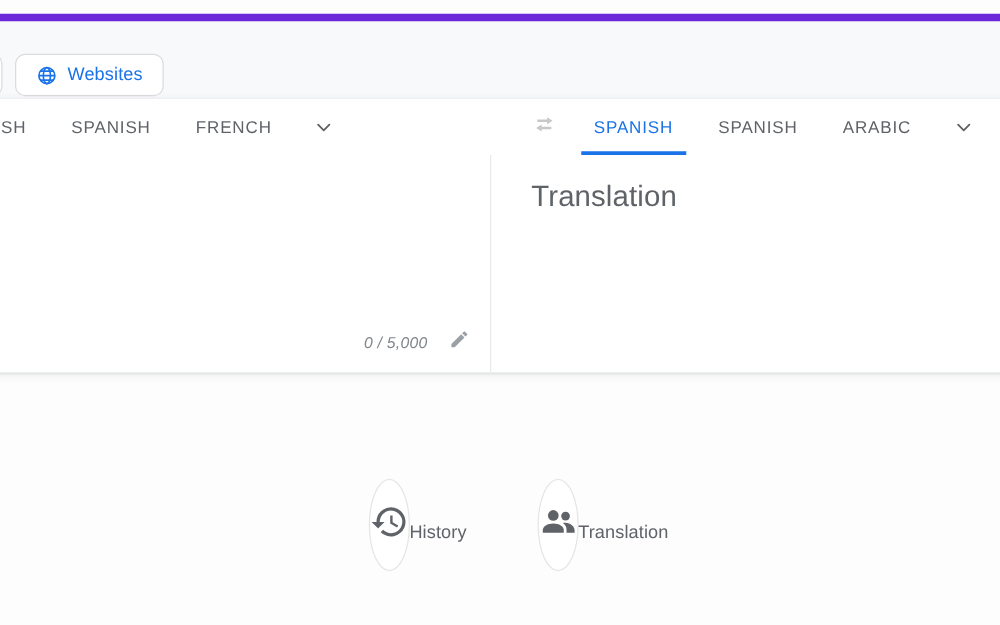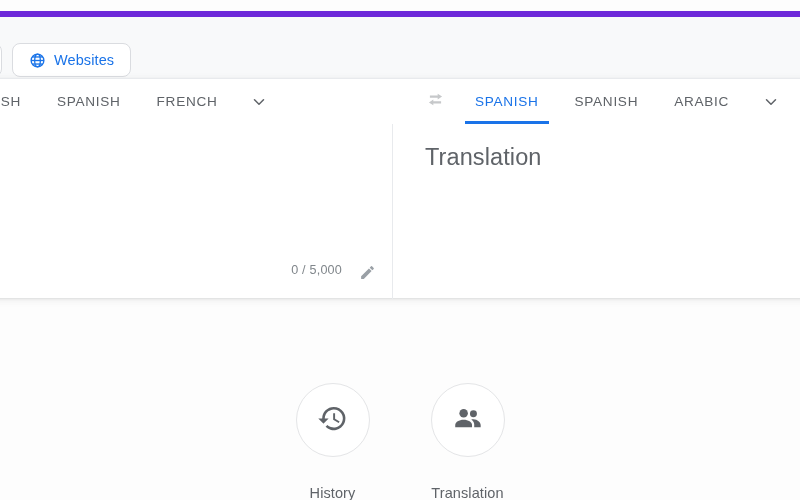--- a/index.html
+++ b/index.html
@@ -202,21 +202,23 @@
     font-size: 23.5px;
     color: #5f6368;
     letter-spacing: .1px;
   }
 
   .source-footer {
     position: absolute;
     right: 14px;
     bottom: 14px;
     display: flex;
+    align-items: center;
     gap: 14px;
+    font-style: italic;
   }
   .char-count {
     font-size: 12.6px;
     color: #80868b;
     letter-spacing: .2px;
   }
   .pencil-btn {
     width: 22px;
     height: 22px;
     display: flex;
@@ -231,24 +233,22 @@
     left: 0;
     top: 383px;
     width: 800px;
     display: flex;
     justify-content: center;
     gap: 59px;
   }
   .action {
     width: 76px;
     display: flex;
-    flex-direction: column;
-    align-items: center;
-    cursor: pointer;
-    gap: 16px;
+    align-items: center;
+    cursor: pointer;
   }
   .action-circle {
     width: 74px;
     height: 74px;
     border-radius: 50%;
     border: 1px solid #e4e5e7;
     background: #ffffff;
     display: flex;
     align-items: center;
     justify-content: center;

